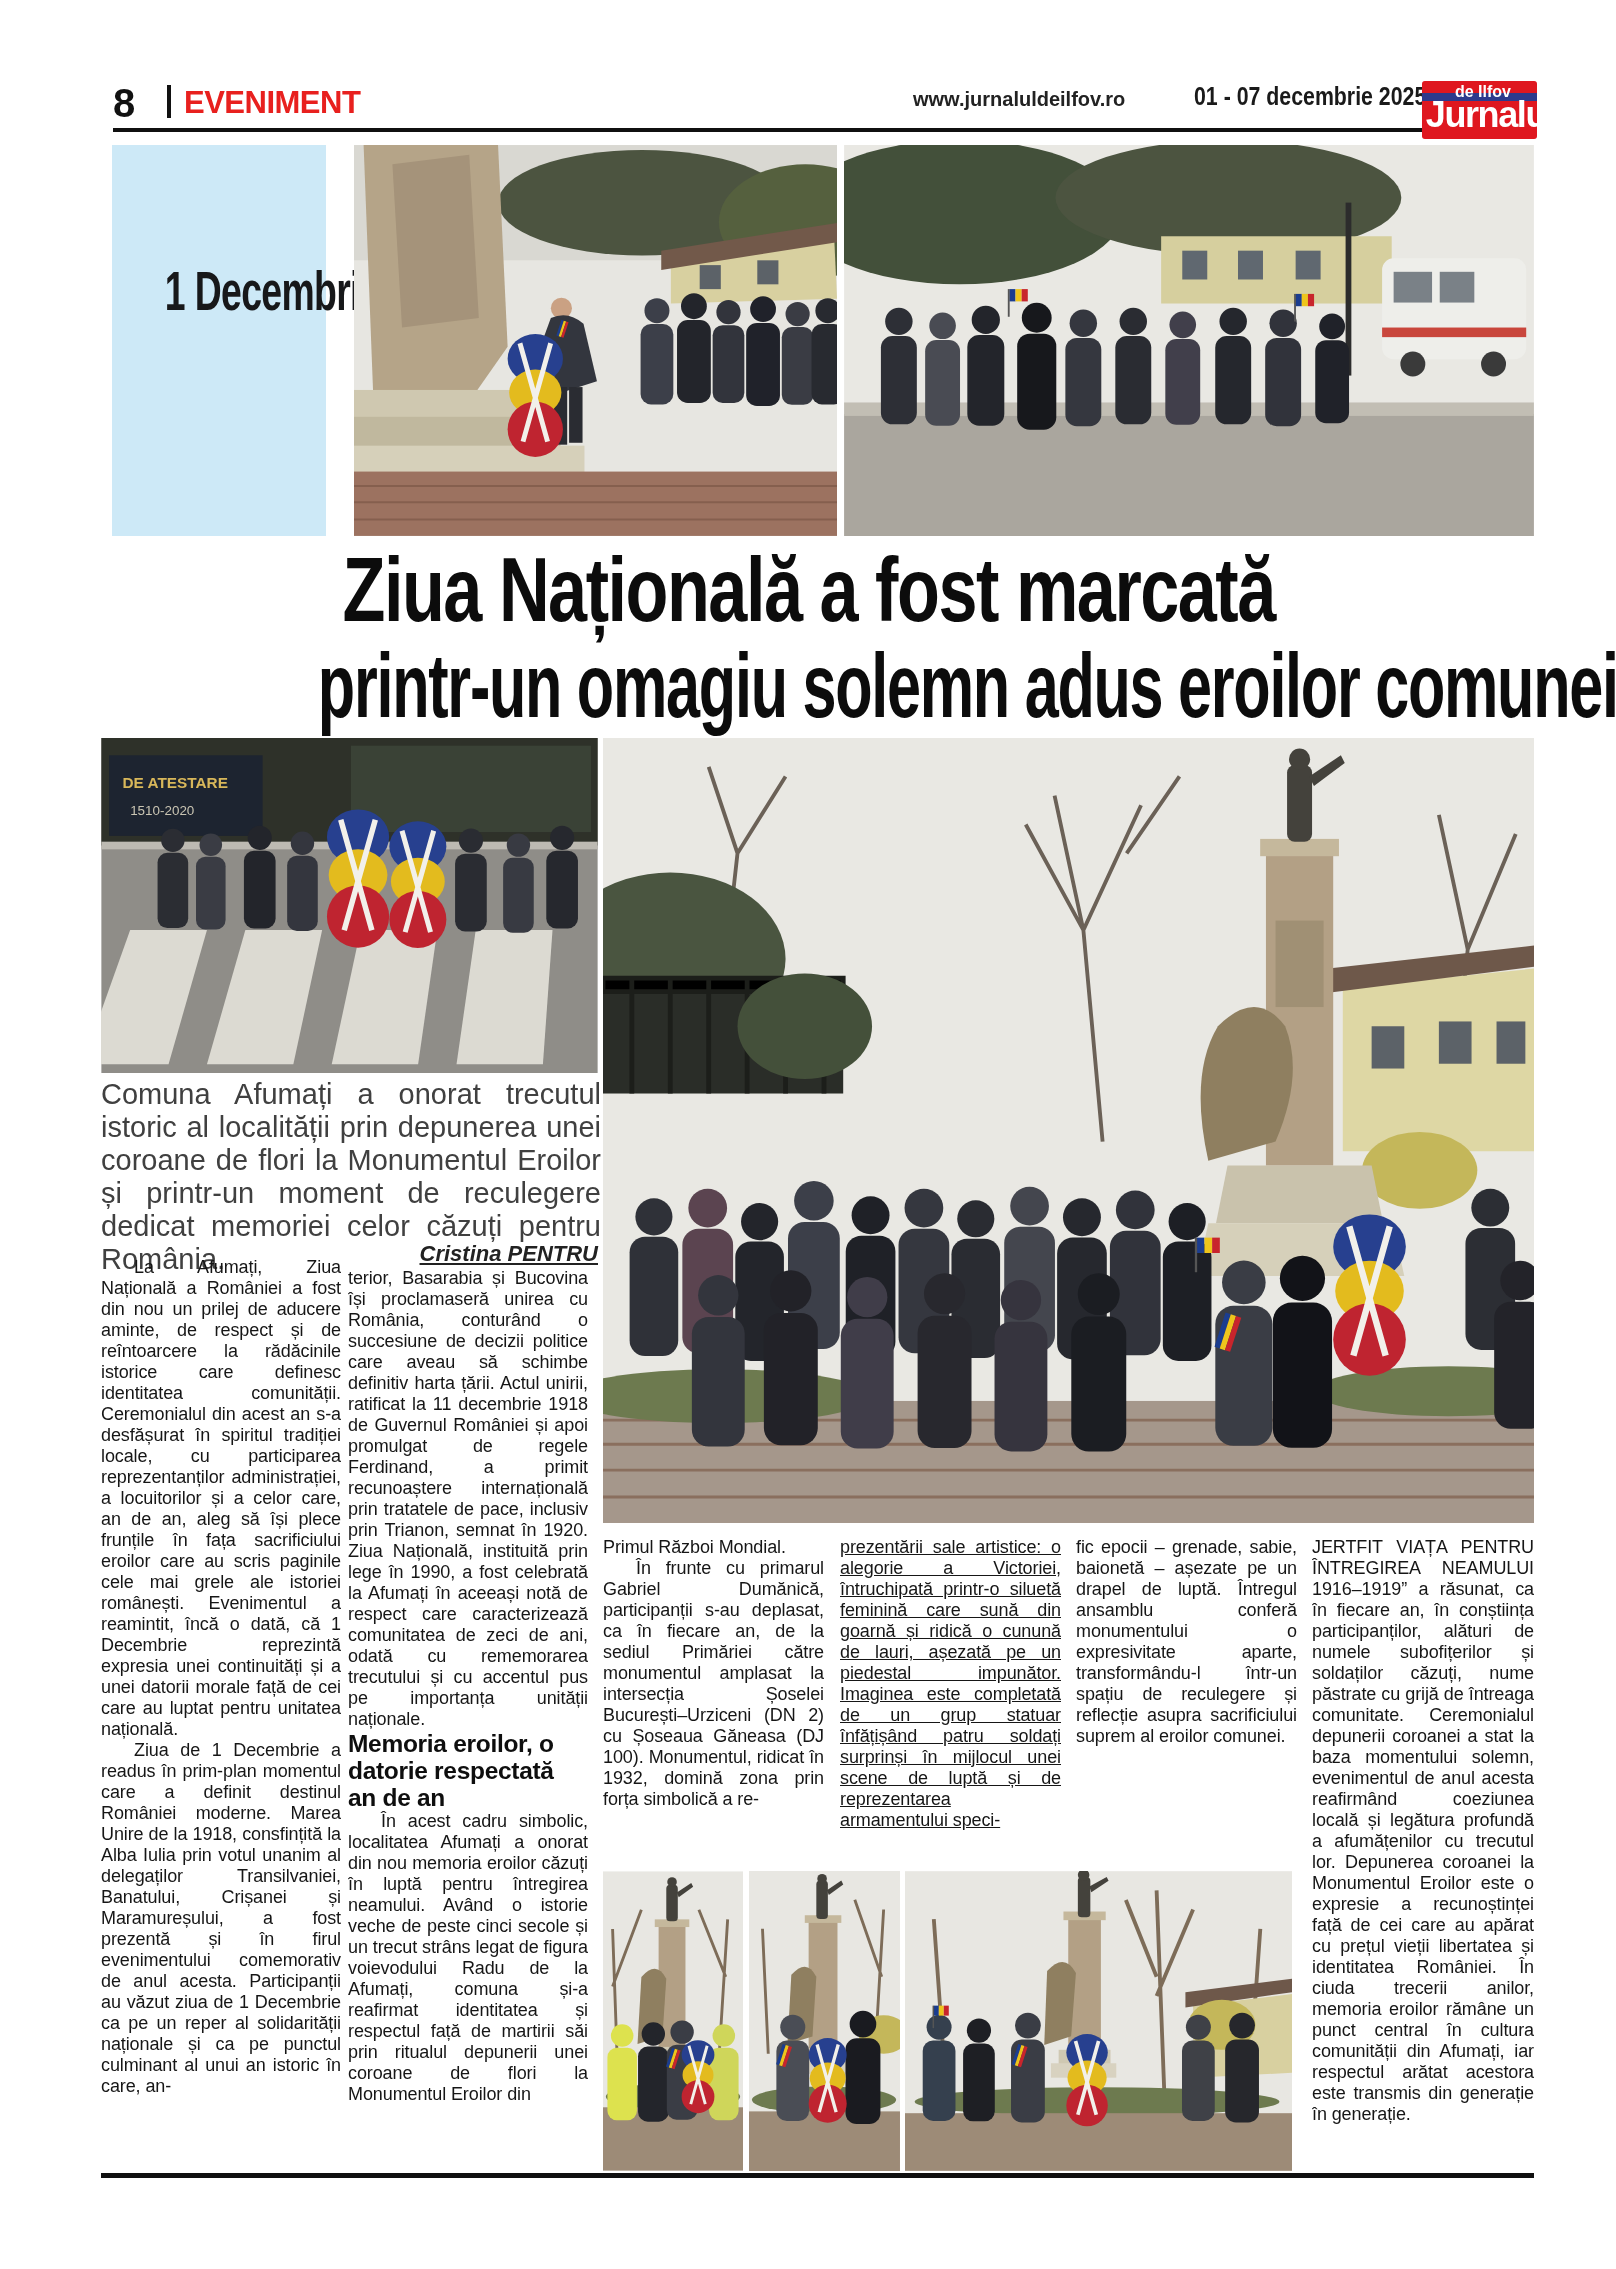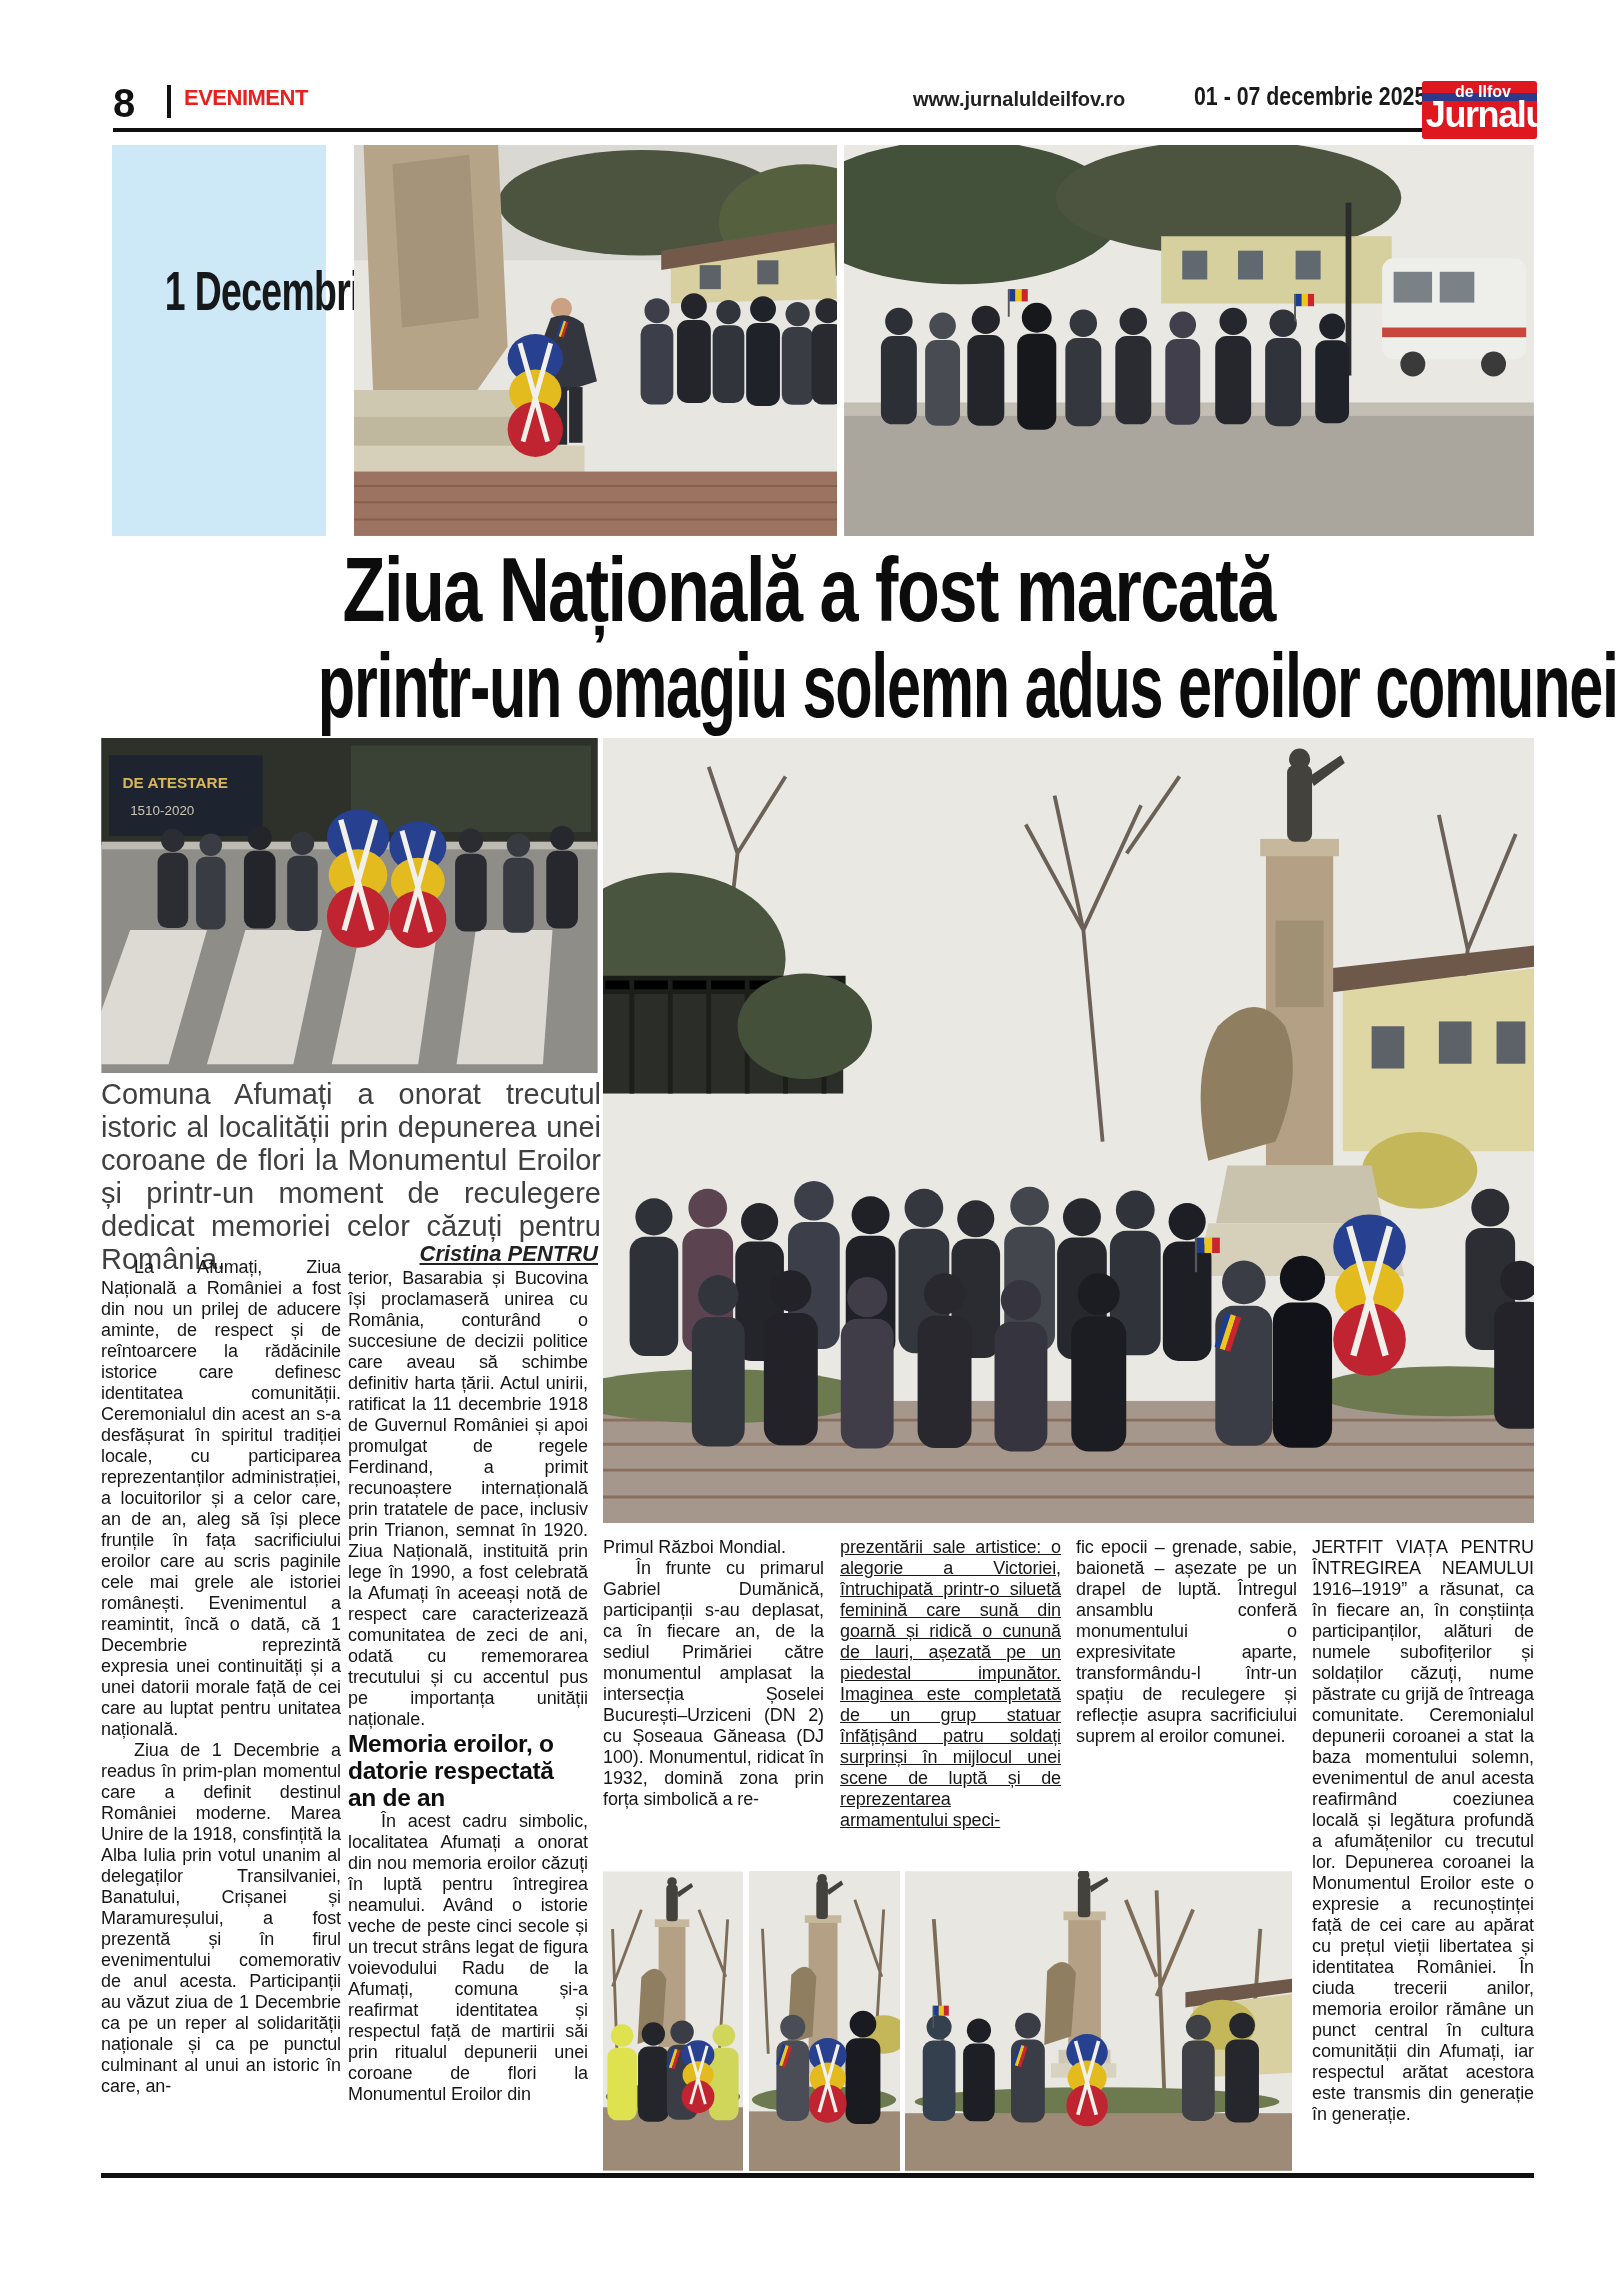--- a/index.html
+++ b/index.html
@@ -2,21 +2,21 @@
 <html lang="ro"><head>
 <meta charset="utf-8">
 <style>
   html,body{margin:0;padding:0;}
   body{width:1617px;height:2269px;position:relative;background:#fff;
        font-family:"Liberation Sans",sans-serif;color:#191919;overflow:hidden;}
   .abs{position:absolute;}
   
   .pagenum{font-size:40px;font-weight:bold;color:#111;}
   .hdr-div{width:3.8px;height:33px;background:#111;}
-  .section{font-size:22px;font-weight:bold;color:#e8201e;letter-spacing:-0.5px;
+  .section{font-size:31px;font-weight:bold;color:#e8201e;letter-spacing:-0.5px;
            transform:scaleX(.85);transform-origin:left center;white-space:nowrap;}
   .site{font-size:20px;font-weight:bold;color:#222;}
   .dates{font-size:26px;font-weight:bold;color:#1a1a1a;transform:scaleX(.82);transform-origin:right center;white-space:nowrap;}
   .hdr-rule{background:#101010;height:3.8px;}
   .logo{background:#df171f;border-radius:2.9px;overflow:hidden;}
   .logo .stripe{position:absolute;left:0;right:0;top:11.5px;height:8.6px;background:#2d3a8c;}
   .logo .deilfov{position:absolute;left:33px;top:1.9px;font-size:16px;font-weight:bold;color:#fff;letter-spacing:0;}
   .logo .jurnalul{position:absolute;left:3.8px;top:13.4px;font-size:36px;font-weight:bold;color:#fff;letter-spacing:-1.4px;}
   
   .kicker{background:#cde9f7;}

